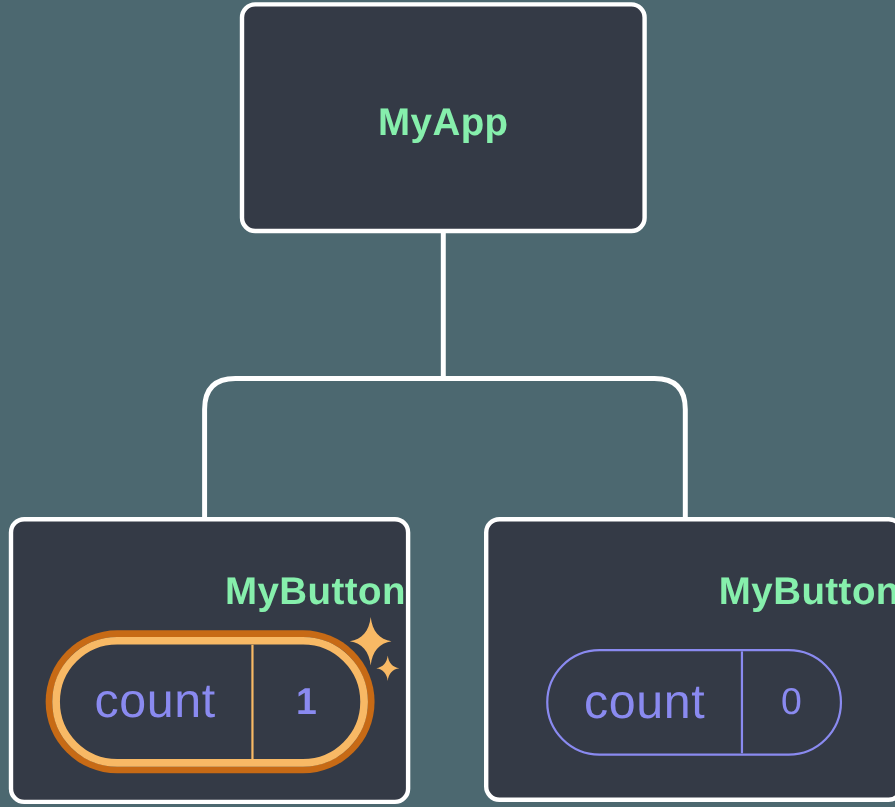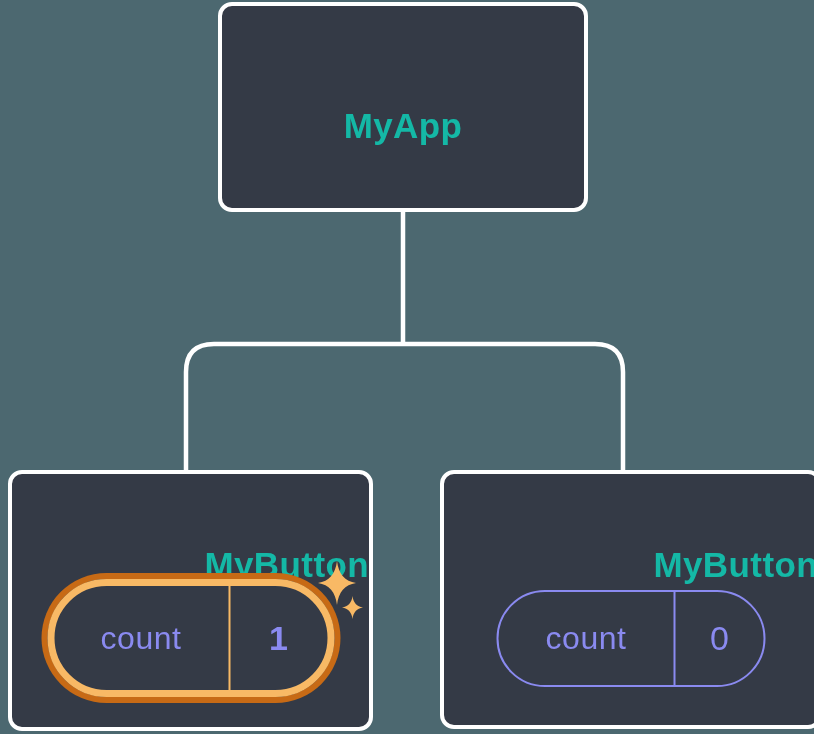--- a/index.html
+++ b/index.html
@@ -31,27 +31,26 @@
   .node-root {
     left: 218px; top: 2px;
     width: 370px; height: 210px;
     display: flex;
     align-items: center;
     justify-content: center;
     padding-top: 10px;
   }
 
   .node-title {
-    color: #14b8a6;
+    color: #86efac;
     font-size: 35px;
     font-weight: 700;
     letter-spacing: 0.4px;
     line-height: 40px;
     text-align: center;
-    margin-top: 27px;
   }
 
   .node-child-left {
     left: 8px; top: 470px;
     width: 365px; height: 261px;
   }
 
   .node-child-right {
     left: 440px; top: 470px;
     width: 382px; height: 259px;
@@ -96,21 +95,21 @@
   .pill-highlighted .cell-value { width: 97px; }
   .pill-normal .cell-name  { width: 175px; }
   .pill-normal .cell-value { width: 88px; }
 
   .pill-divider { width: 2px; }
   .pill-highlighted .pill-divider { background: #F8B965; }
   .pill-normal .pill-divider { background: #8A8AF0; }
 
   .state-name {
     color: #8A8AF0;
-    font-size: 32px;
+    font-size: 44px;
     font-weight: 400;
     letter-spacing: 0.5px;
   }
 
   .state-value {
     color: #8A8AF0;
     font-size: 34px;
     font-weight: 400;
   }
 

